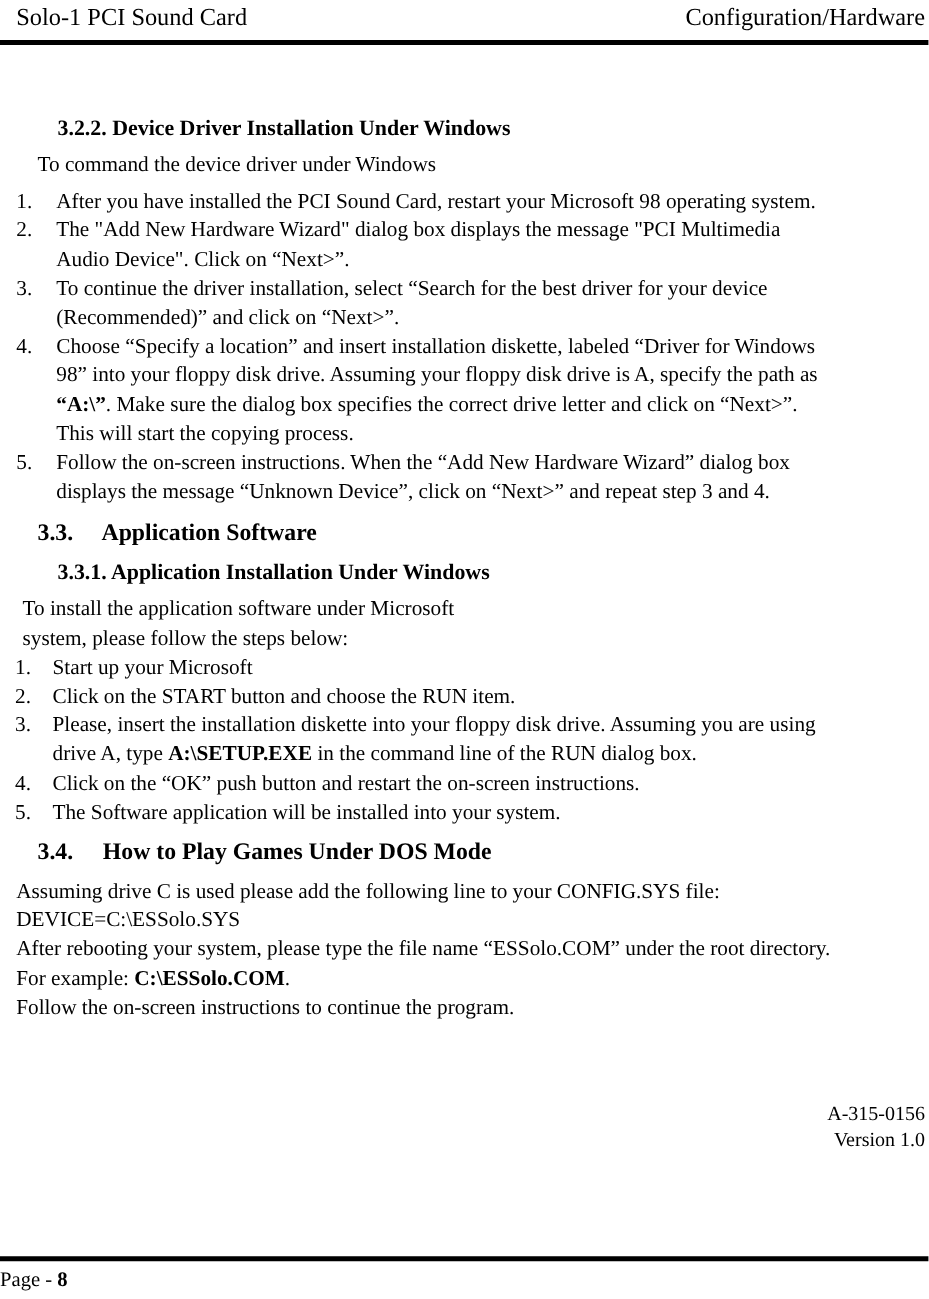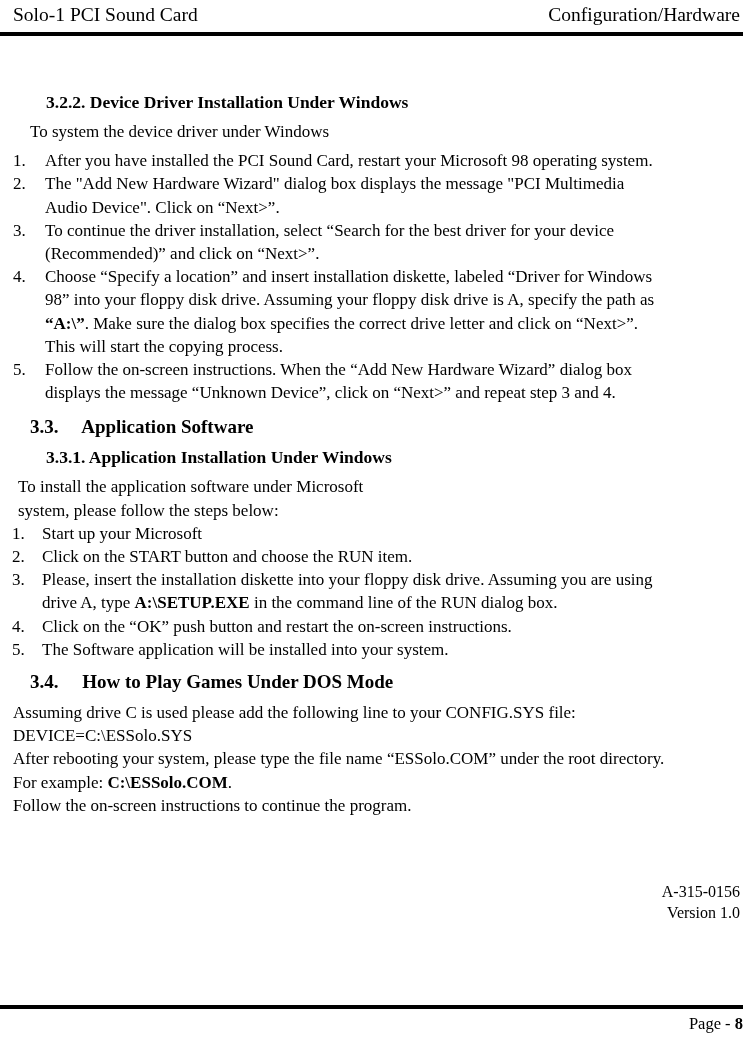--- a/index.html
+++ b/index.html
@@ -150,21 +150,21 @@
     top: 1005px;
     width: 743px;
     height: 4px;
     background: #000000;
   }
   .ftr-page {
     position: absolute;
     left: 0px;
     top: 1013px;
     width: 743px;
-    text-align: right;
+    text-align: left;
     font-size: 16.5px;
     line-height: 22px;
     white-space: nowrap;
   }
 
   .sp-6  { height: 6px; }
   .sp-8  { height: 8px; }
   .sp-10 { height: 10px; }
   .sp-12 { height: 12px; }
 </style>
@@ -180,21 +180,21 @@
   </div>
 
   <div class="content">
 
     <div class="sp-12"></div>
 
     <div class="h3 ind-h3">3.2.2.   Device Driver Installation Under Windows</div>
 
     <div class="sp-6"></div>
 
-    <div class="para ind-para">To system the device driver under Windows</div>
+    <div class="para ind-para">To command the device driver under Windows</div>
 
     <div class="sp-6"></div>
 
     <ol class="steps">
       <li>
         <span class="num">1.</span>
         <span class="txt w-a">After you have installed the PCI Sound Card, restart your Microsoft 98 operating system.</span>
       </li>
       <li>
         <span class="num">2.</span>

